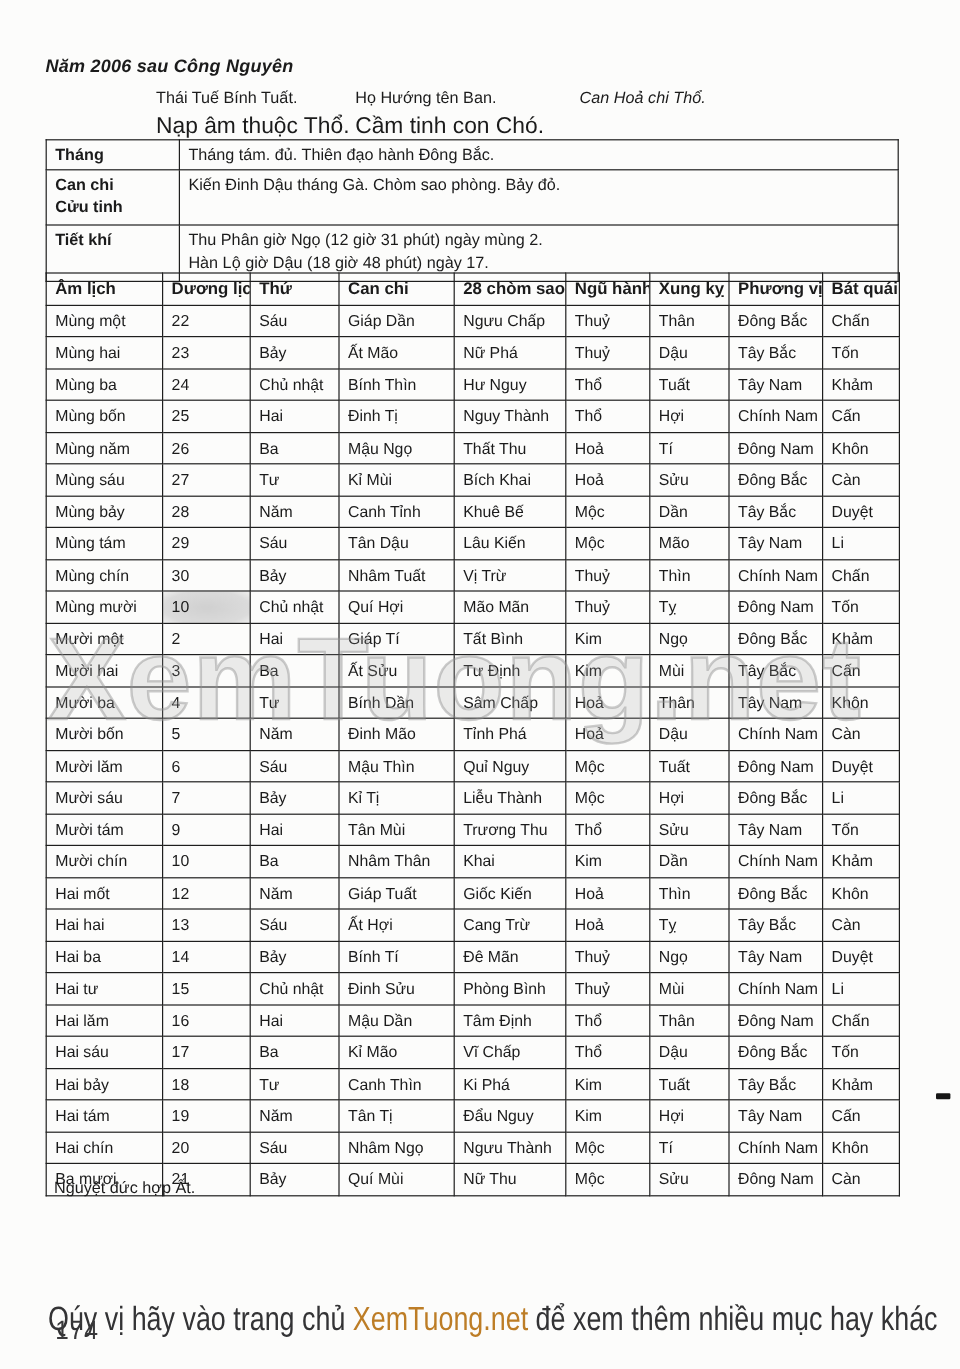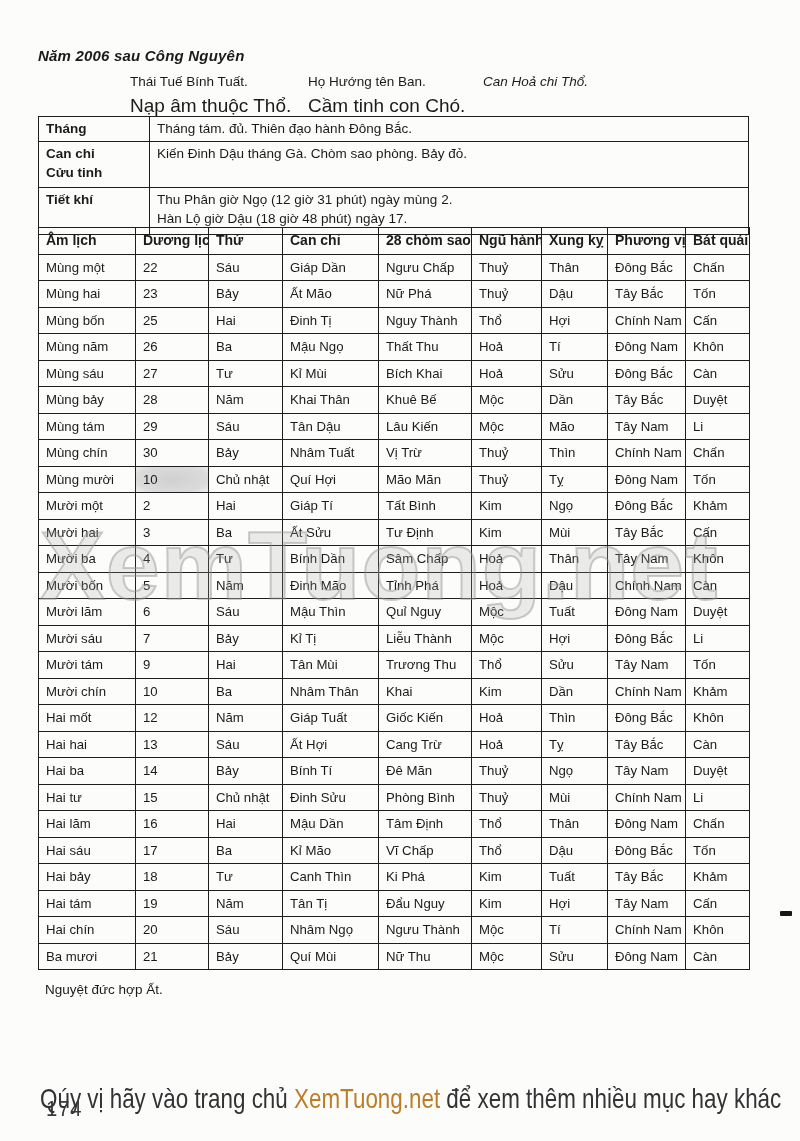--- a/index.html
+++ b/index.html
@@ -8,21 +8,21 @@
     background:#fcfcfb;color:#1b1b1b;
     font-family:"Liberation Sans", sans-serif;
     -webkit-font-smoothing:antialiased;
   }
   .abs{position:absolute;}
 
   
   .doc-title{left:38px;top:47px;font-size:15px;font-weight:bold;font-style:italic;letter-spacing:.2px;}
   .hline{top:74px;font-size:13.5px;}
   .hline2{top:95px;font-size:19px;}
-  .hl-a{left:94px;margin-left:36px;} .hl-b{left:308px;} .hl-c{left:483px;font-style:italic;}
+  .hl-a{left:94px;margin-left:36px;} .hl-b{left:296px;} .hl-c{left:483px;font-style:italic;}
 
   
   table{border-collapse:collapse;table-layout:fixed;background:transparent;}
   .info-table{left:38px;top:116px;width:711px;}
   .info-table td{border:1.8px solid #1e1e1e;vertical-align:top;padding:2px 6px 2px 7px;font-size:13.5px;line-height:19px;}
   .info-table .lbl{font-weight:bold;width:97px;}
   .info-table tr:nth-child(1) td{height:20px;}
   .info-table tr:nth-child(2) td{height:41px;}
   .info-table tr:nth-child(3) td{height:42px;}
 
@@ -136,20 +136,31 @@
         <td>23</td>
         <td>Bảy</td>
         <td>Ất Mão</td>
         <td>Nữ Phá</td>
         <td>Thuỷ</td>
         <td>Dậu</td>
         <td>Tây Bắc</td>
         <td>Tốn</td>
       </tr>
       <tr>
+        <td>Mùng ba</td>
+        <td>24</td>
+        <td>Chủ nhật</td>
+        <td>Bính Thìn</td>
+        <td>Hư Nguy</td>
+        <td>Thổ</td>
+        <td>Tuất</td>
+        <td>Tây Nam</td>
+        <td>Khảm</td>
+      </tr>
+      <tr>
         <td>Mùng bốn</td>
         <td>25</td>
         <td>Hai</td>
         <td>Đinh Tị</td>
         <td>Nguy Thành</td>
         <td>Thổ</td>
         <td>Hợi</td>
         <td>Chính Nam</td>
         <td>Cấn</td>
       </tr>
@@ -172,21 +183,21 @@
         <td>Bích Khai</td>
         <td>Hoả</td>
         <td>Sửu</td>
         <td>Đông Bắc</td>
         <td>Càn</td>
       </tr>
       <tr>
         <td>Mùng bảy</td>
         <td>28</td>
         <td>Năm</td>
-        <td>Khai Thân</td>
+        <td>Canh Tỉnh</td>
         <td>Khuê Bế</td>
         <td>Mộc</td>
         <td>Dần</td>
         <td>Tây Bắc</td>
         <td>Duyệt</td>
       </tr>
       <tr>
         <td>Mùng tám</td>
         <td>29</td>
         <td>Sáu</td>

